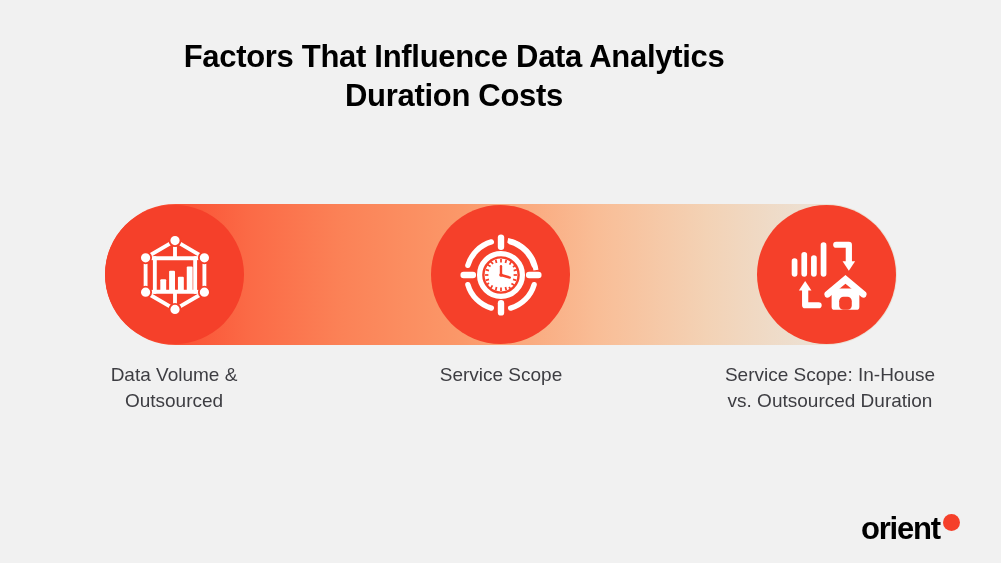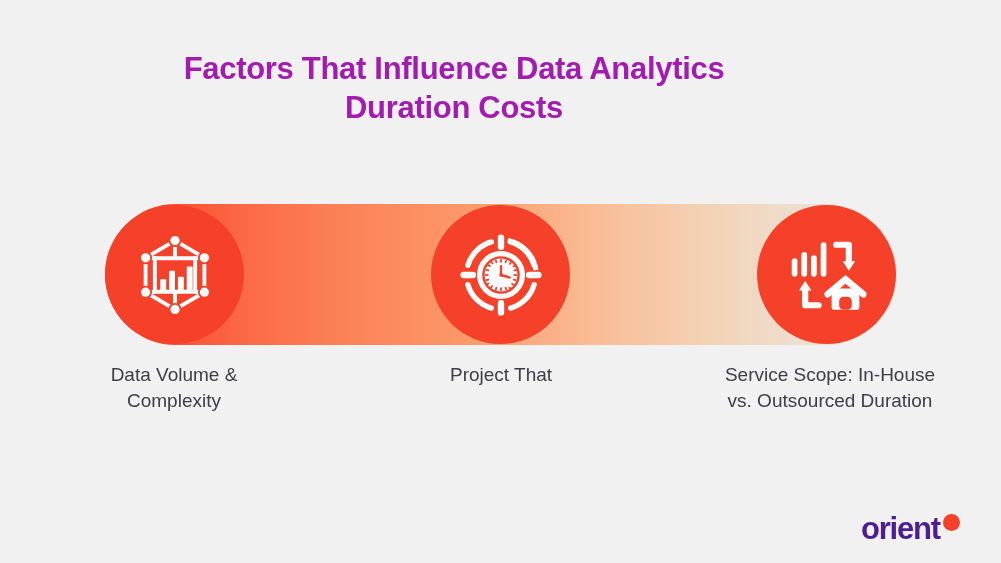--- a/index.html
+++ b/index.html
@@ -20,22 +20,21 @@
   #page-title {
     position: absolute;
     top: 38px;
     left: 0;
     width: 908px;
     text-align: center;
     font-size: 31px;
     font-weight: bold;
     line-height: 1.25;
     letter-spacing: -0.3px;
-    color: #a21caf;
-    margin-top: 12px;
+    color: #000000;
   }
   #page-title .title-line { display: block; }
 
   
   #infographic {
     position: absolute;
     top: 204px;
     left: 105px;
     width: 792px;
     height: 141px;
@@ -108,21 +107,21 @@
     position: absolute;
     left: 861px;
     top: 513px;
     display: flex;
     align-items: flex-start;
   }
   #logo-word {
     font-size: 31px;
     font-weight: bold;
     letter-spacing: -1.2px;
-    color: #4c1d95;
+    color: #000000;
     line-height: 1;
   }
   #logo-dot {
     width: 17px;
     height: 17px;
     border-radius: 50%;
     background: #f5402a;
     margin-left: 3px;
     margin-top: 1px;
     flex: none;
@@ -260,25 +259,25 @@
           <path d="M55.5 66 L88.5 66 L88.5 88 A3.5 3.5 0 0 1 85 91.5 L59 91.5 A3.5 3.5 0 0 1 55.5 88 Z"></path>
         </g>
         <rect x="64.5" y="76" width="15" height="15.5" rx="5.2" fill="#f5402a"></rect>
       </svg>
     </div>
   </div>
 </div>
 
 <div class="step-caption" id="caption-1">
   <span class="cap-line">Data Volume &amp;</span>
-  <span class="cap-line">Complexity</span>
+  <span class="cap-line">Outsourced</span>
 </div>
 
 <div class="step-caption" id="caption-2">
-  <span class="cap-line">Project That</span>
+  <span class="cap-line">Service Scope</span>
 </div>
 
 <div class="step-caption" id="caption-3">
   <span class="cap-line">Service Scope: In-House</span>
   <span class="cap-line">vs. Outsourced Duration</span>
 </div>
 
 <div id="logo">
   <span id="logo-word">orient</span>
   <span id="logo-dot"></span>

